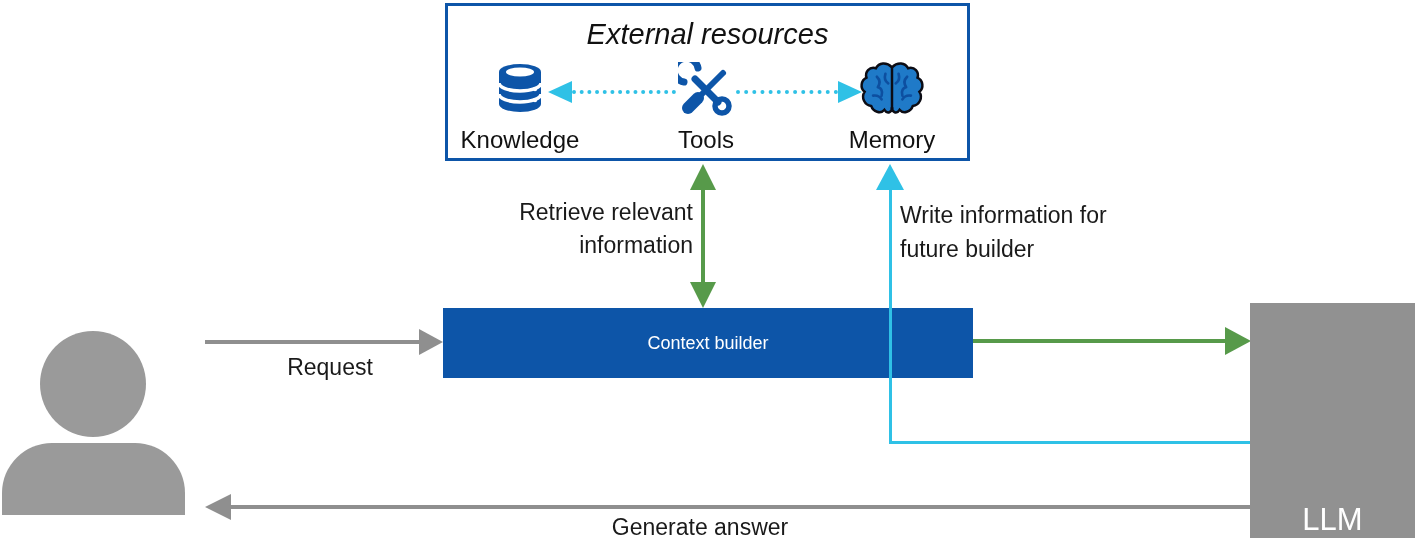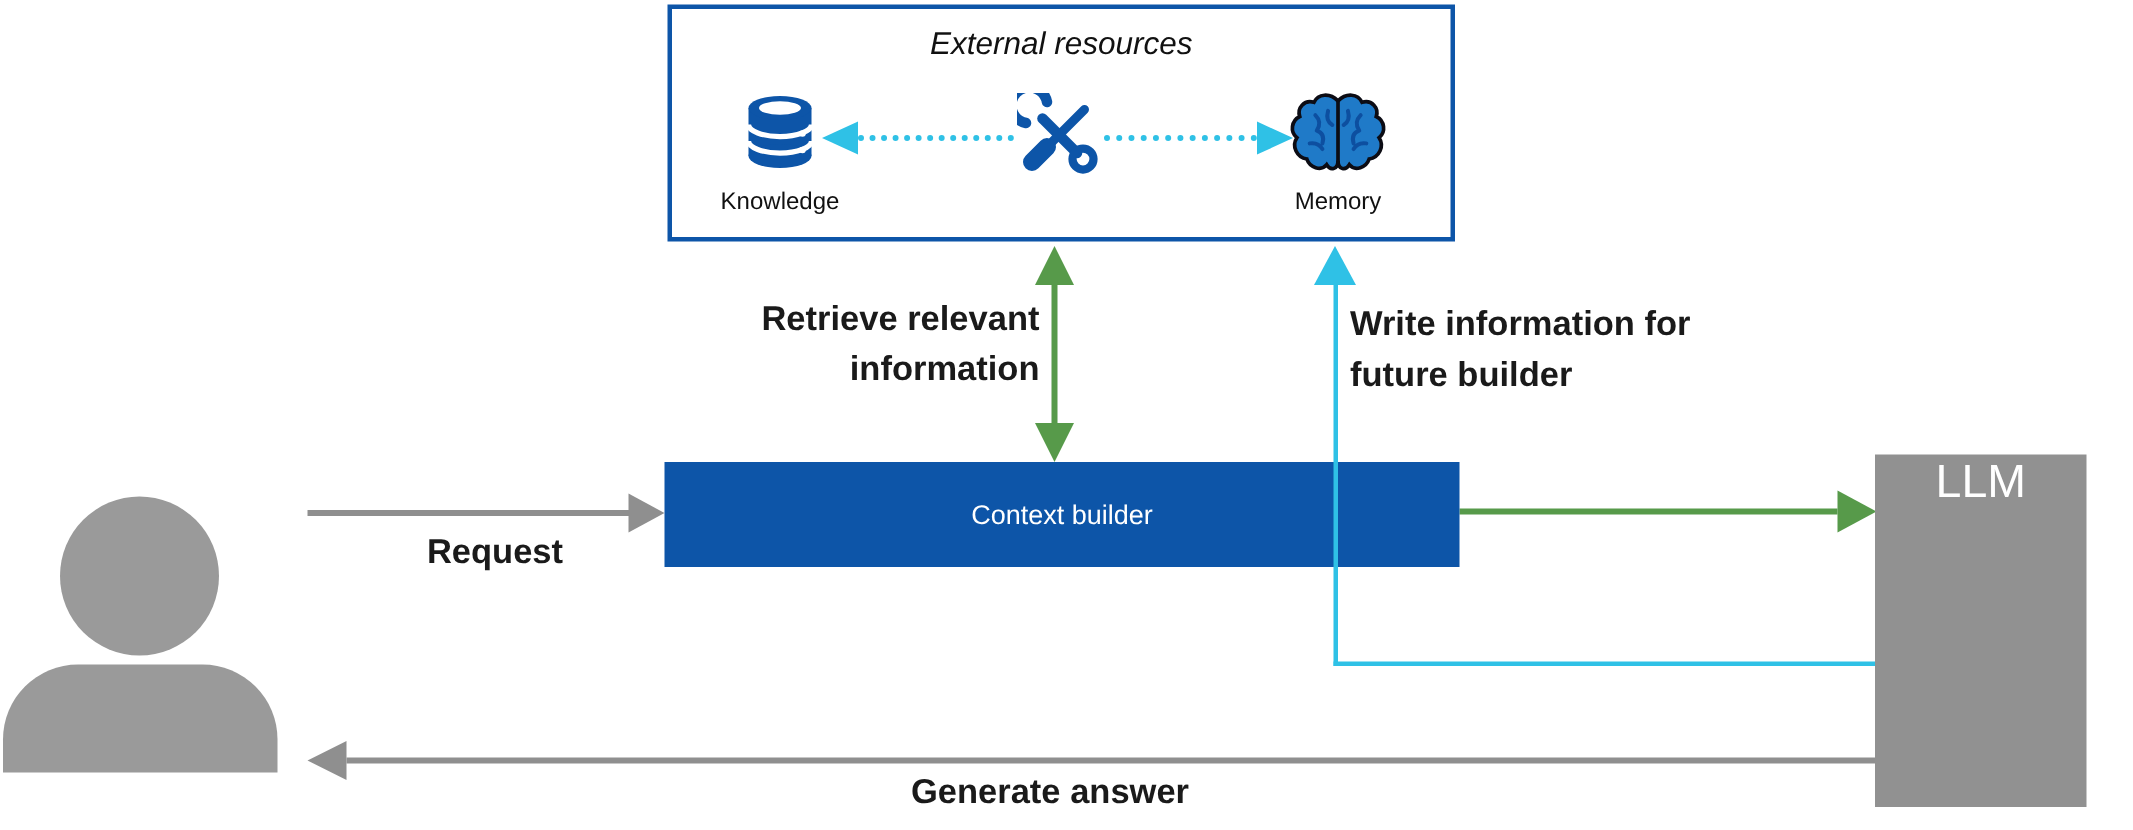--- a/index.html
+++ b/index.html
@@ -8,49 +8,49 @@
     font-family:"Liberation Sans", sans-serif;color:var(--text);
   }
   .abs{position:absolute;}
   
   #ext-box{
     left:445px;top:3px;width:525px;height:158px;box-sizing:border-box;
     border:3px solid var(--blue);background:#fff;
   }
   #ext-title{
     position:absolute;left:0;top:12px;width:100%;text-align:center;
-    font-size:21px;font-style:italic;color:#111;
+    font-size:29px;font-style:italic;color:#111;
   }
   .node-icon{position:absolute;}
-  .node-label{position:absolute;top:120px;font-size:16px;text-align:center;color:#111;}
+  .node-label{position:absolute;top:120px;font-size:24px;text-align:center;color:#111;}
   #ctx-box{
     left:443px;top:308px;width:530px;height:70px;background:var(--blue);
     display:flex;align-items:center;justify-content:center;z-index:2;
   }
   #ctx-box span{color:#fff;font-size:18px;}
   #llm-box{
-    left:1250px;top:303px;width:141px;height:235px;background:var(--llm-gray);
-    display:flex;align-items:flex-start;justify-content:center;z-index:1;
+    left:1250px;top:303px;width:165px;height:235px;background:var(--llm-gray);
+    display:flex;align-items:flex-end;justify-content:center;z-index:1;
   }
   #llm-box span{color:#fff;font-size:31px;}
   
   .hline,.vline{position:absolute;}
   .dotted{position:absolute;border-top:4px dotted var(--cyan);}
   
   .tri{position:absolute;width:0;height:0;}
   .tri-right-gray{border-top:13px solid transparent;border-bottom:13px solid transparent;border-left:24px solid var(--arrow-gray);}
   .tri-left-gray{border-top:13px solid transparent;border-bottom:13px solid transparent;border-right:26px solid var(--arrow-gray);}
   .tri-right-green{border-top:14px solid transparent;border-bottom:14px solid transparent;border-left:26px solid var(--green);}
   .tri-up-green{border-left:13px solid transparent;border-right:13px solid transparent;border-bottom:26px solid var(--green);}
   .tri-down-green{border-left:13px solid transparent;border-right:13px solid transparent;border-top:26px solid var(--green);}
   .tri-up-cyan{border-left:14px solid transparent;border-right:14px solid transparent;border-bottom:26px solid var(--cyan);}
   .tri-left-cyan{border-top:11px solid transparent;border-bottom:11px solid transparent;border-right:24px solid var(--cyan);}
   .tri-right-cyan{border-top:11px solid transparent;border-bottom:11px solid transparent;border-left:24px solid var(--cyan);}
   
-  .edge-label{position:absolute;font-size:23px;color:#1a1a1a;line-height:33px;font-weight:bold;}
+  .edge-label{position:absolute;font-size:23px;color:#1a1a1a;line-height:33px;}
   .z5{z-index:5;}
 </style>
 </head>
 <body>
 
 <div id="canvas">
 
   <div class="abs" id="ext-box">
     <div id="ext-title">External resources</div>
 
@@ -69,20 +69,21 @@
     <div class="tri tri-left-cyan" style="left:100px;top:75px;"></div>
     <div class="dotted" style="left:124px;top:84px;width:104px;"></div>
 
     <svg class="node-icon" style="left:230px;top:56px;color:var(--blue);" width="56" height="56" viewBox="0 0 56 56">
       <path d="M6,20 A12,12 0 1 1 20,6" stroke="currentColor" stroke-width="7" fill="none" stroke-linecap="round"></path>
       <line x1="17" y1="17" x2="40" y2="40" stroke="currentColor" stroke-width="7" stroke-linecap="round"></line>
       <circle cx="44" cy="44" r="7" stroke="currentColor" stroke-width="5.5" fill="none"></circle>
       <line x1="18" y1="38" x2="45" y2="11" stroke="currentColor" stroke-width="6" stroke-linecap="round"></line>
       <line x1="10" y1="46" x2="20" y2="36" stroke="currentColor" stroke-width="12" stroke-linecap="round"></line>
     </svg>
+    <div class="node-label" style="left:198px;width:120px;">Tools</div>
 
     <div class="dotted" style="left:288px;top:84px;width:102px;"></div>
     <div class="tri tri-right-cyan" style="left:390px;top:75px;"></div>
 
     <svg class="node-icon" style="left:410px;top:52px;" width="68" height="62" viewBox="0 0 72 62">
       <path d="M36,8 C30,2 22,3 19,9 C12,7 7,13 9,19 C3,22 2,30 7,34 C3,40 7,48 14,49 C16,55 24,58 28,53 C31,58 36,56 36,50
                C36,56 41,58 44,53 C48,58 56,55 58,49 C65,48 69,40 65,34 C70,30 69,22 63,19 C65,13 60,7 53,9 C50,3 42,2 36,8 Z" fill="var(--brain-fill)" stroke="#0c0c14" stroke-width="2.6"></path>
       <line x1="36" y1="8" x2="36" y2="52" stroke="#0c0c14" stroke-width="2.6"></line>
       <path d="M20,18 q5,5 1,11 M21,29 q6,2 4,9 M29,15 q-2,7 3,10 M16,38 q6,-1 9,4" fill="none" stroke="var(--brain-detail)" stroke-width="2.8" stroke-linecap="round"></path>
       <path d="M52,18 q-5,5 -1,11 M51,29 q-6,2 -4,9 M43,15 q2,7 -3,10 M56,38 q-6,-1 -9,4" fill="none" stroke="var(--brain-detail)" stroke-width="2.8" stroke-linecap="round"></path>

